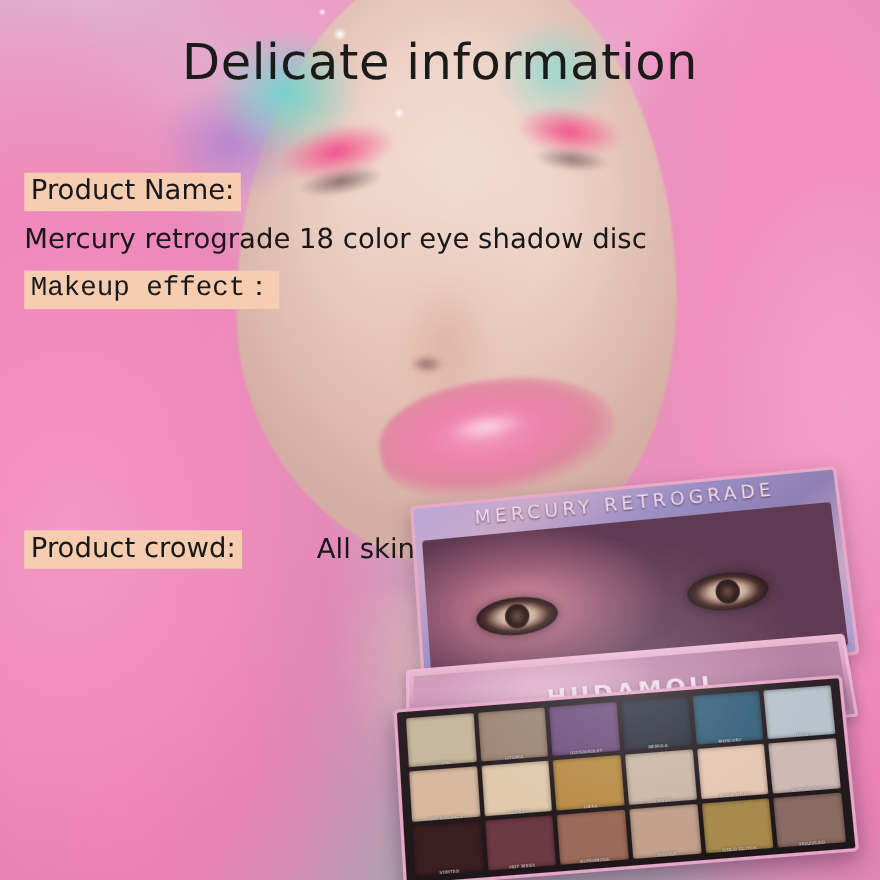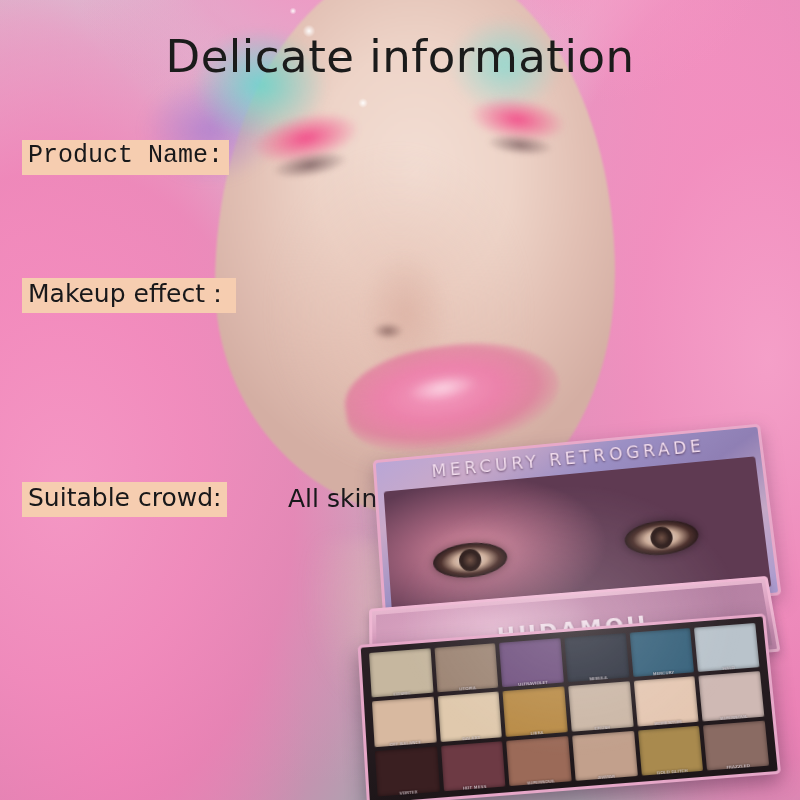--- a/index.html
+++ b/index.html
@@ -355,25 +355,26 @@
   <div class="chin"></div>
   <div class="neck"></div>
 
   <div class="sparkle" style="left:300px; top:22px; width:18px; height:18px;"></div>
   <div class="sparkle" style="left:336px; top:52px; width:12px; height:12px;"></div>
   <div class="sparkle" style="left:356px; top:96px; width:14px; height:14px;"></div>
   <div class="sparkle" style="left:288px; top:6px; width:10px; height:10px;"></div>
 
   <div class="title">Delicate information</div>
 
-  <div class="label" style="left:22px; top:140px;font-family:Liberation Mono, monospace;">Product Name:</div>
-
-  <div class="label" style="left:22px; top:278px;">Makeup effect：</div>
-
-  <div class="label" style="left:22px; top:482px;">Suitable crowd:</div>
+  <div class="label" style="left:22px; top:157px;">Product Name:</div>
+  <div class="body-text" style="left:22px; top:200px; width:760px;">Mercury retrograde 18 color eye shadow disc</div>
+
+  <div class="label" style="left:22px; top:246px;font-family:Liberation Mono, monospace;">Makeup effect：</div>
+
+  <div class="label" style="left:22px; top:482px;">Product crowd:</div>
   <div class="inline-after" style="left:288px; top:484px;">All skin types</div>
 
   <div class="palette">
 
     <div class="lid">
       <div class="lid-photo">
         <div class="lid-eye l">
           <div class="lid-pupil"></div>
         </div>
         <div class="lid-eye r">

